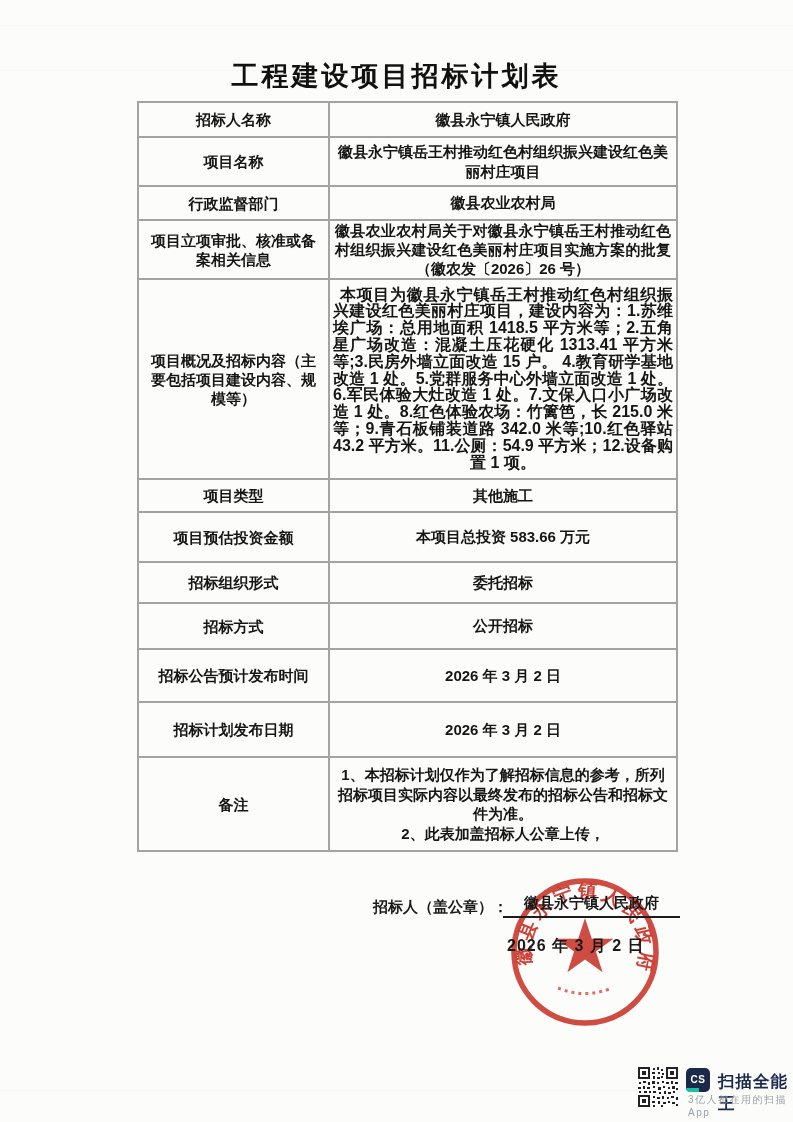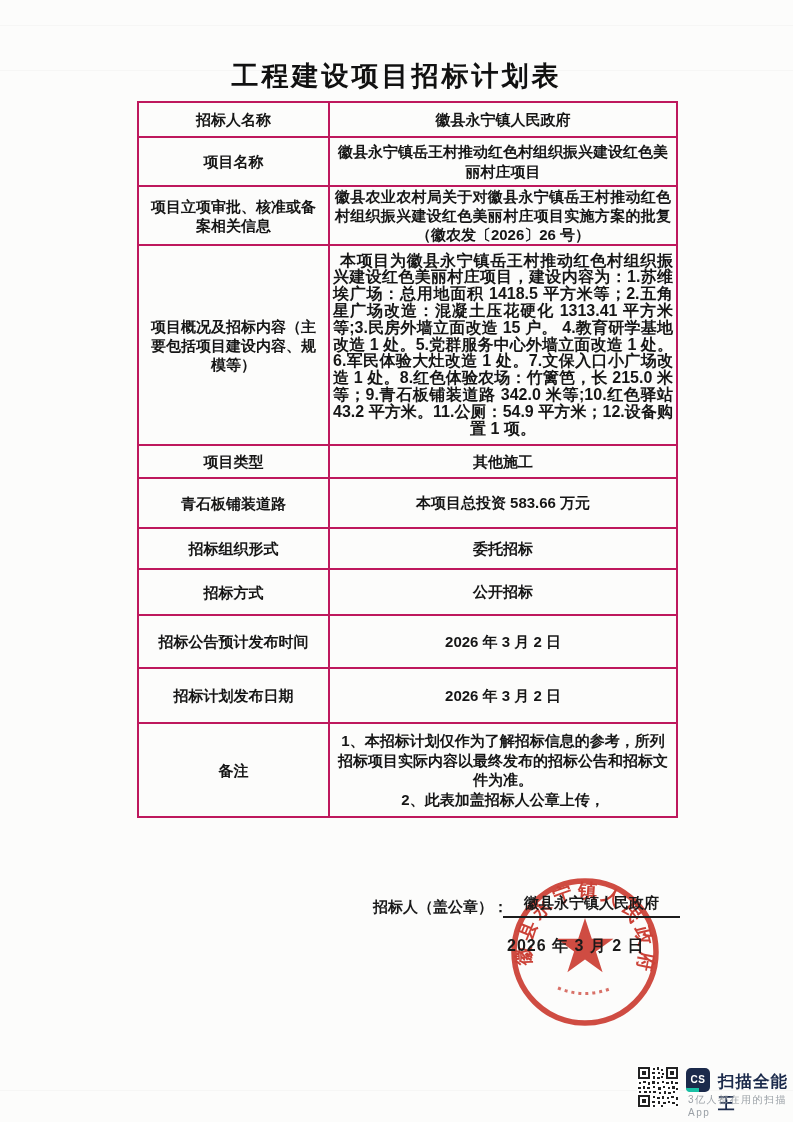--- a/index.html
+++ b/index.html
@@ -18,21 +18,21 @@
     position:absolute;top:58px;left:0;width:100%;
     text-align:center;font-size:27px;font-weight:700;
     letter-spacing:3px;color:#111;
   }
 
   table.doc{
     position:absolute;left:137px;top:101px;
     width:541px;border-collapse:collapse;table-layout:fixed;
   }
   table.doc td{
-    border:2px solid #be185d;
+    border:2px solid #a3a3a3;
     vertical-align:middle;
     font-size:15px;font-weight:700;color:#161616;
     padding:0 6px;overflow:hidden;
   }
   td.lbl{width:177px;text-align:center;line-height:19px;padding:0 13px;}
   td.val{text-align:center;line-height:20px;}
 
   tr.r0 td{height:33px;}
   tr.r1 td{height:47px;}
   tr.r2 td{height:32px;}
@@ -110,34 +110,38 @@
   <table class="doc">
     <tbody>
       <tr class="r0">
         <td class="lbl">招标人名称</td>
         <td class="val">徽县永宁镇人民政府</td>
       </tr>
       <tr class="r1">
         <td class="lbl">项目名称</td>
         <td class="val">徽县永宁镇岳王村推动红色村组织振兴建设红色美丽村庄项目</td>
       </tr>
+      <tr class="r2">
+        <td class="lbl">行政监督部门</td>
+        <td class="val">徽县农业农村局</td>
+      </tr>
       <tr class="r3">
         <td class="lbl">项目立项审批、核准或备案相关信息</td>
         <td class="val">徽县农业农村局关于对徽县永宁镇岳王村推动红色村组织振兴建设红色美丽村庄项目实施方案的批复（徽农发〔2026〕26 号）</td>
       </tr>
       <tr class="r4">
         <td class="lbl">项目概况及招标内容（主要包括项目建设内容、规模等）</td>
         <td class="val">本项目为徽县永宁镇岳王村推动红色村组织振兴建设红色美丽村庄项目，建设内容为：1.苏维埃广场：总用地面积 1418.5 平方米等；2.五角星广场改造：混凝土压花硬化 1313.41 平方米等;3.民房外墙立面改造 15 户。 4.教育研学基地改造 1 处。5.党群服务中心外墙立面改造 1 处。6.军民体验大灶改造 1 处。7.文保入口小广场改造 1 处。8.红色体验农场：竹篱笆，长 215.0 米等；9.青石板铺装道路 342.0 米等;10.红色驿站 43.2 平方米。11.公厕：54.9 平方米；12.设备购置 1 项。</td>
       </tr>
       <tr class="r5">
         <td class="lbl">项目类型</td>
         <td class="val">其他施工</td>
       </tr>
       <tr class="r6">
-        <td class="lbl">青石板铺装道路</td>
+        <td class="lbl">项目预估投资金额</td>
         <td class="val">本项目总投资 583.66 万元</td>
       </tr>
       <tr class="r7">
         <td class="lbl">招标组织形式</td>
         <td class="val">委托招标</td>
       </tr>
       <tr class="r8">
         <td class="lbl">招标方式</td>
         <td class="val">公开招标</td>
       </tr>

